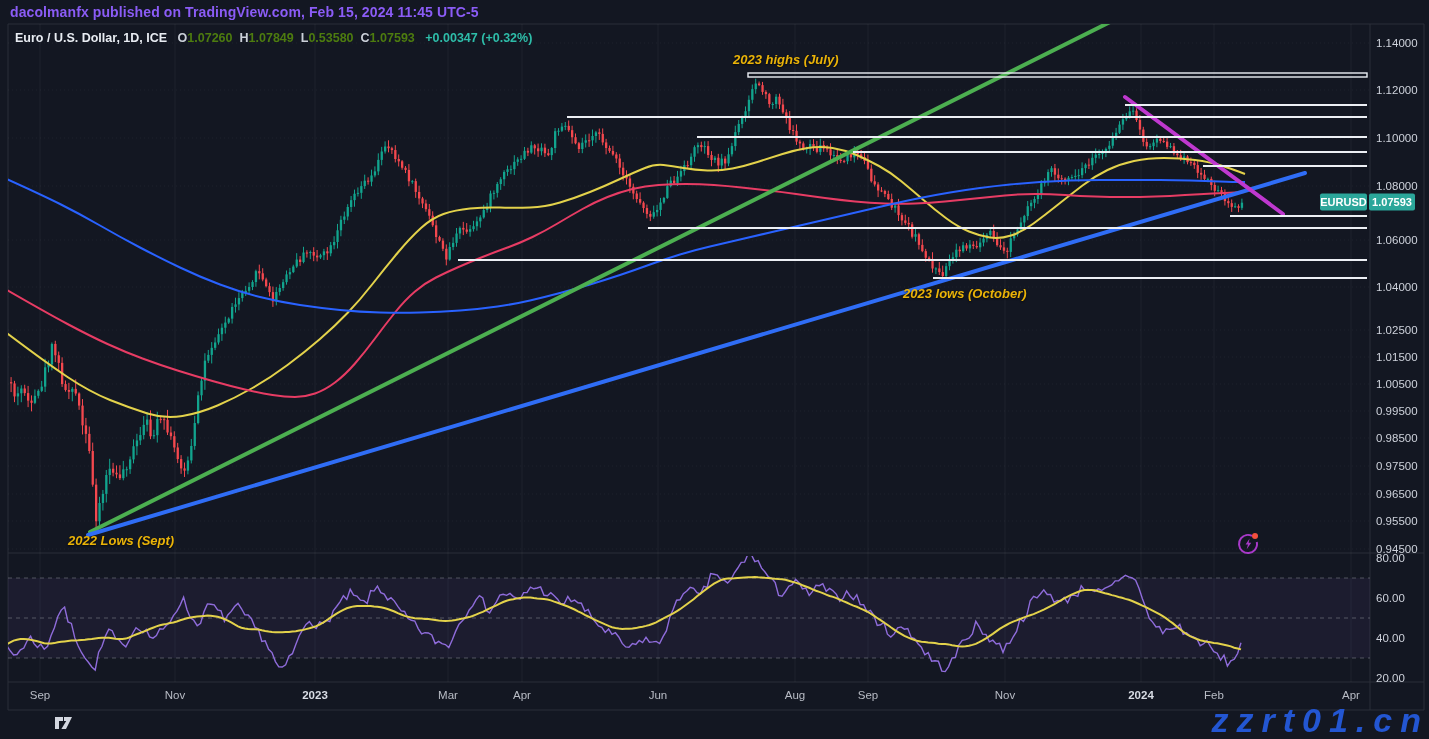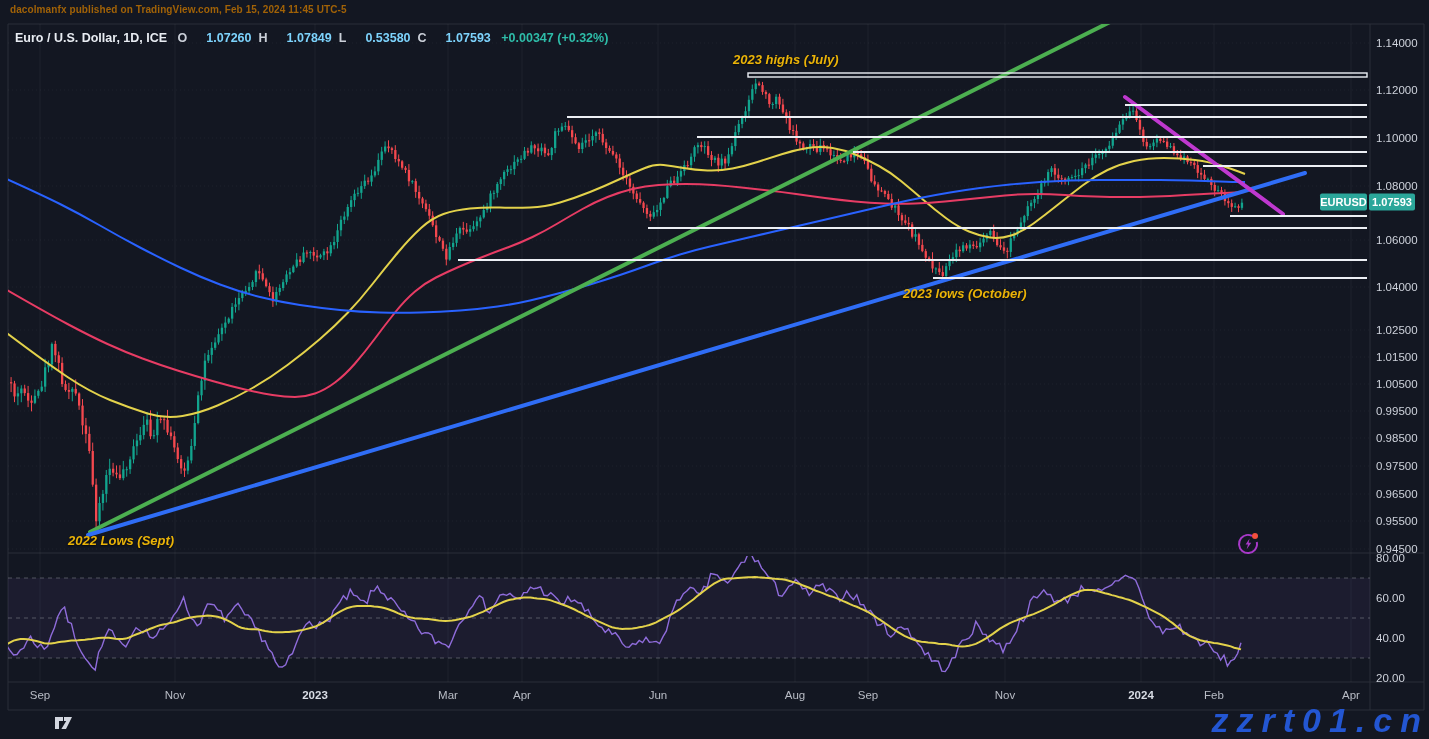--- a/index.html
+++ b/index.html
@@ -1,24 +1,24 @@
 <!DOCTYPE html>
 <html><head>
 <meta charset="utf-8">
 <style>
   html,body{margin:0;padding:0;background:#131722;}
   body{width:1429px;height:739px;position:relative;overflow:hidden;
        font-family:"Liberation Sans",sans-serif;-webkit-font-smoothing:antialiased;}
   #stage{position:absolute;inset:0;}
   svg text{font-family:"Liberation Sans",sans-serif;}
   .overlay{position:absolute;white-space:nowrap;}
-  #attribution{left:10px;top:4px;font-size:10px;font-weight:700;color:#a16207;letter-spacing:.1px;}
+  #attribution{left:10px;top:4px;font-size:14px;font-weight:700;color:#8b5cf6;letter-spacing:.1px;}
   #symbol-row{left:15px;top:31px;font-size:12.5px;font-weight:600;color:#e8ecf2;}
   #symbol-row .olab{color:#cbd0d9;margin-left:7px;font-weight:600;}
-  #symbol-row .oval{color:#7dd3fc;font-weight:600;padding-left:19px;}
+  #symbol-row .oval{color:#4d7c0f;font-weight:600;}
   #symbol-row .chg{color:#2ebda9;margin-left:7px;font-weight:600;text-align:right;}
   .annotation{font-size:13px;font-weight:700;color:#eab308;text-shadow:0 1px 2px rgba(0,0,0,.7);font-style:italic;}
   #ann-highs{left:733px;top:52px;}
   #ann-lows{left:903px;top:286px;}
   #ann-lows2022{left:68px;top:533px;text-align:center;}
   #footer-logo{left:24px;top:713px;display:flex;align-items:center;gap:7px;color:#d3d7e0;
                font-size:13.5px;font-weight:700;cursor:pointer;flex-direction:column;}
   #wm1{right:2px;top:638px;font-size:57px;font-weight:800;font-style:italic;letter-spacing:9px;
        color:rgba(152,156,164,.82);}
   #wm2{right:0;top:701px;font-size:34px;font-weight:800;font-style:italic;letter-spacing:8px;

